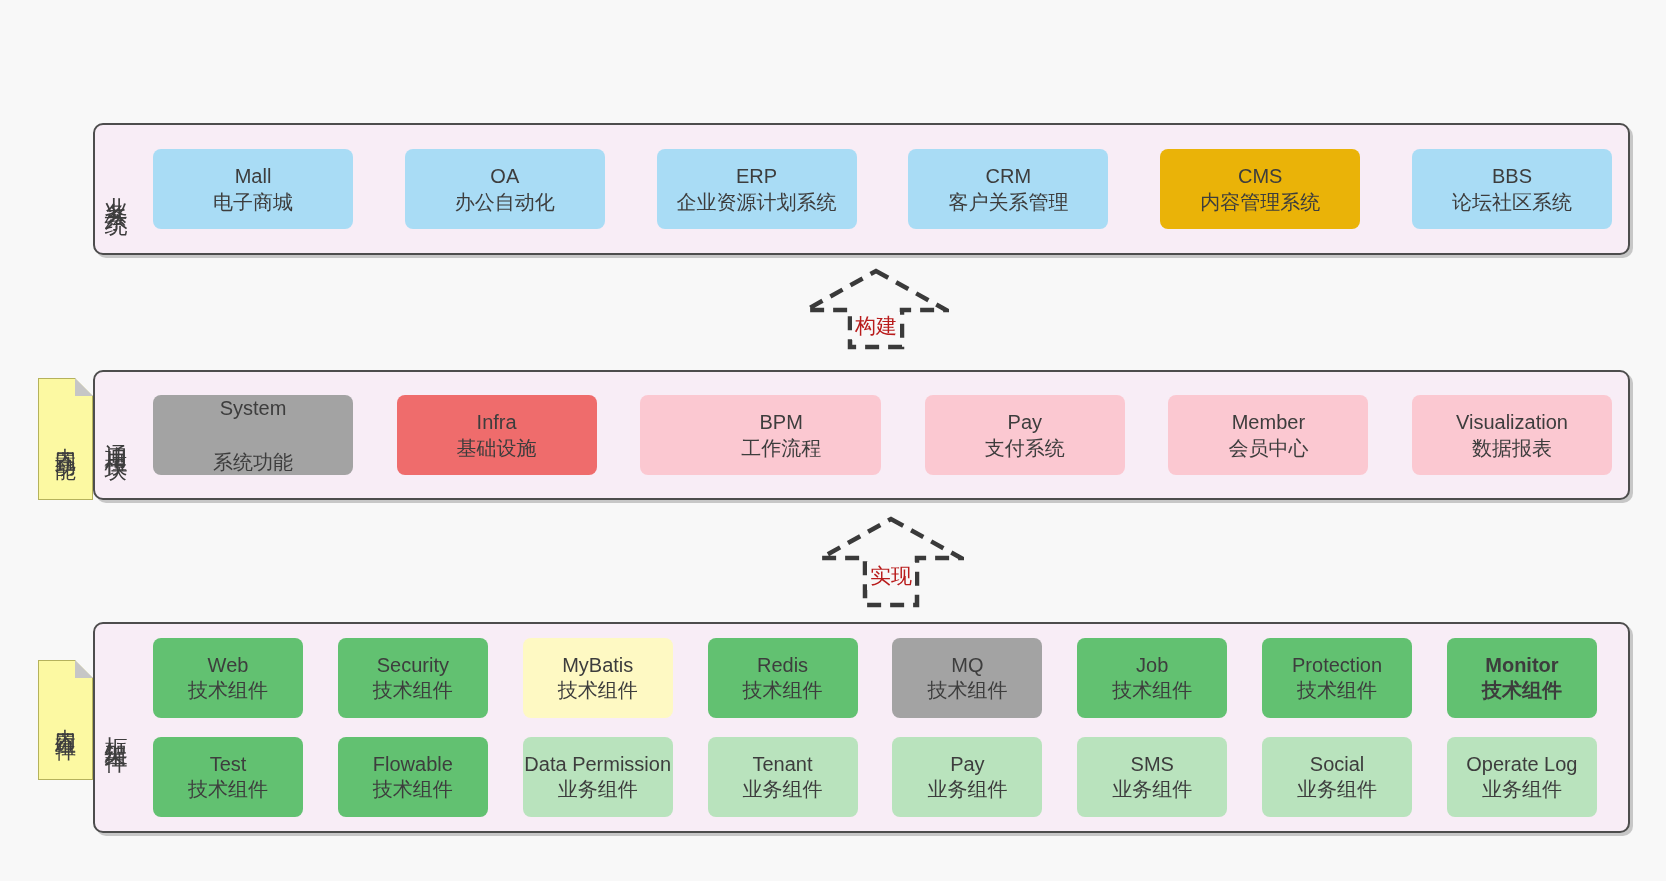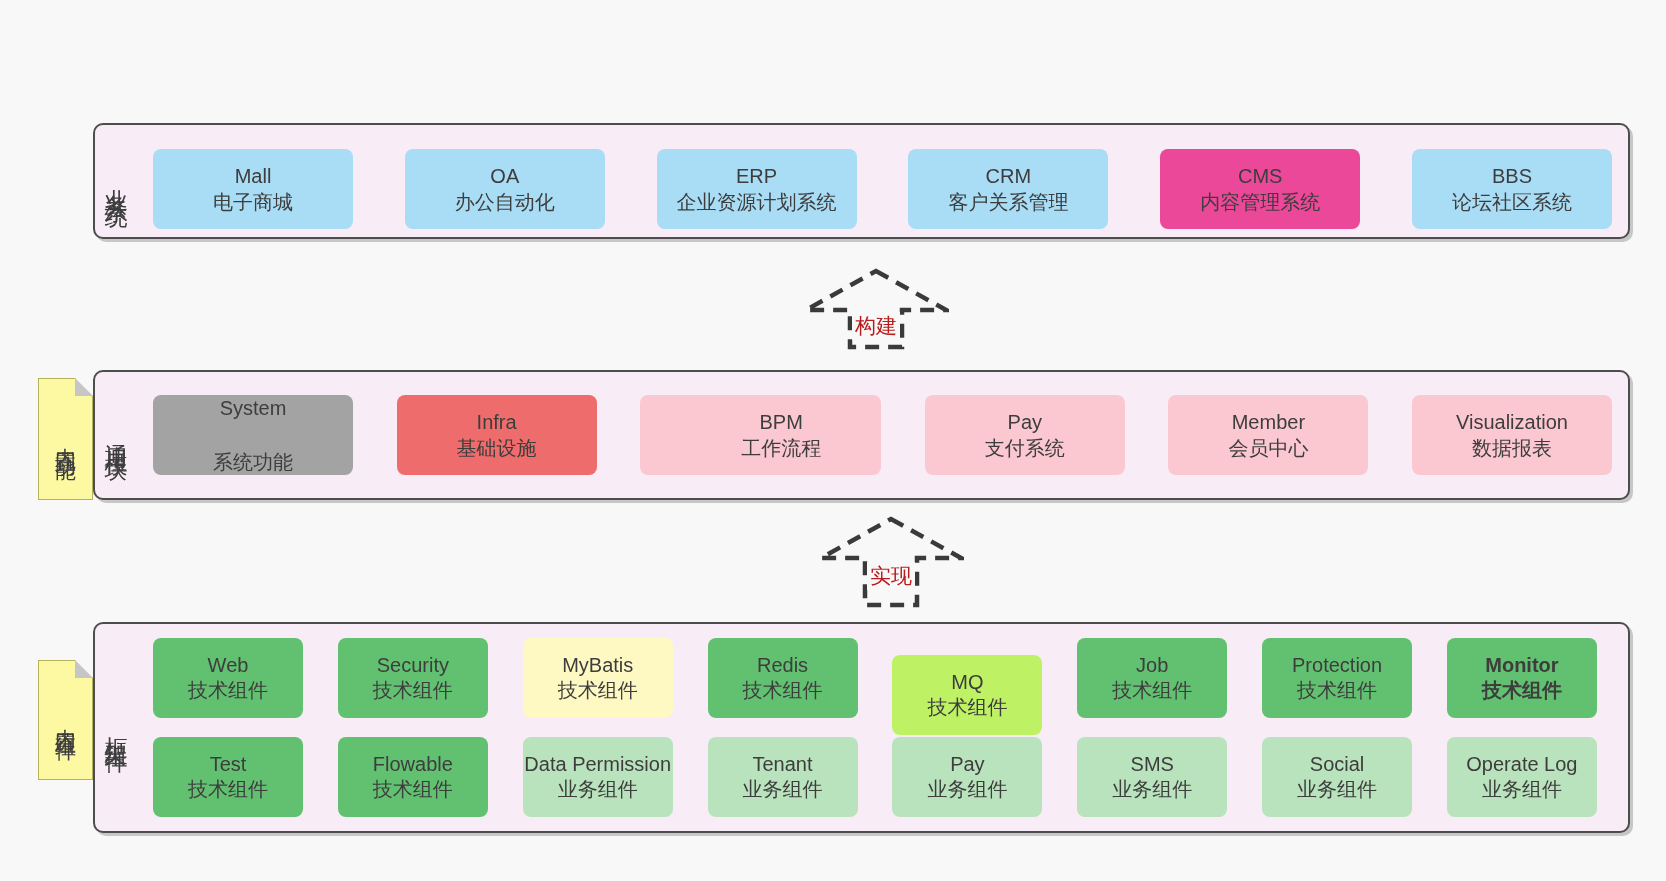--- a/index.html
+++ b/index.html
@@ -13,21 +13,21 @@
   .stage { position:relative; width:1666px; height:881px; }
 
   
   .layer {
     position:absolute; left:93px; width:1537px;
     background:#f8edf6;
     border:2px solid #4d4d4d; border-radius:10px;
     box-shadow:3px 3px 0 rgba(110,110,110,0.35);
     box-sizing:border-box;
   }
-  .layer-top { top:123px; height:116px; }
+  .layer-top { top:123px; height:132px; }
   .layer-mid { top:370px; height:130px; }
   .layer-bot { top:622px; height:211px; }
 
   .vlabel {
     position:absolute; left:4px; top:0; bottom:0; width:36px;
     display:flex; align-items:center; justify-content:center;
     writing-mode:vertical-rl; text-orientation:upright;
     font-size:23px; letter-spacing:5px; color:#3d3d3d;
   }
 
@@ -112,21 +112,21 @@
         <span>办公自动化</span>
       </div>
       <div class="box box-w200" style="background-color: rgb(169, 220, 245);">
         <span>ERP</span>
         <span>企业资源计划系统</span>
       </div>
       <div class="box box-w200" style="background-color: rgb(169, 220, 245);">
         <span>CRM</span>
         <span>客户关系管理</span>
       </div>
-      <div class="box box-w200" style="background-color: #ec4899;">
+      <div class="box box-w200" style="background-color: #eab308;">
         <span>CMS</span>
         <span>内容管理系统</span>
       </div>
       <div class="box box-w200" style="background-color: rgb(169, 220, 245);">
         <span>BBS</span>
         <span>论坛社区系统</span>
       </div>
     </div>
   </section>
 
@@ -186,21 +186,21 @@
         <span>技术组件</span>
       </div>
       <div class="box box-w150" style="background-color: #fef9c3;">
         <span>MyBatis</span>
         <span>技术组件</span>
       </div>
       <div class="box box-w150" style="background-color: rgb(98, 193, 113);">
         <span>Redis</span>
         <span>技术组件</span>
       </div>
-      <div class="box box-w150" style="background-color: #bef264; margin-top: 17px;">
+      <div class="box box-w150" style="background-color: #a3a3a3;">
         <span>MQ</span>
         <span>技术组件</span>
       </div>
       <div class="box box-w150" style="background-color: rgb(98, 193, 113);">
         <span>Job</span>
         <span>技术组件</span>
       </div>
       <div class="box box-w150" style="background-color: rgb(98, 193, 113);">
         <span>Protection</span>
         <span>技术组件</span>

